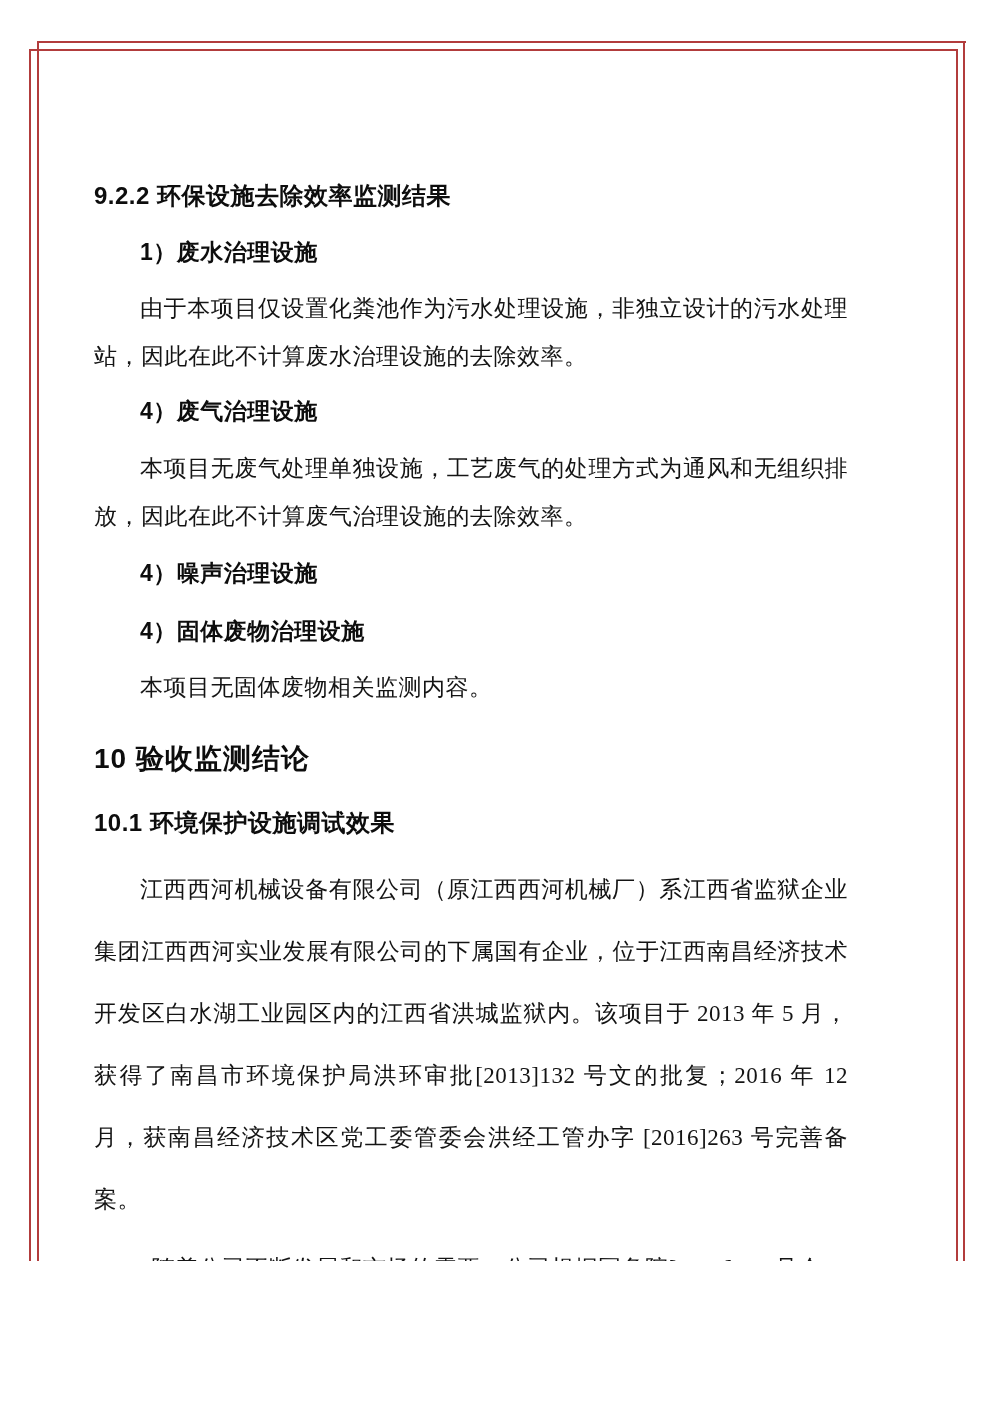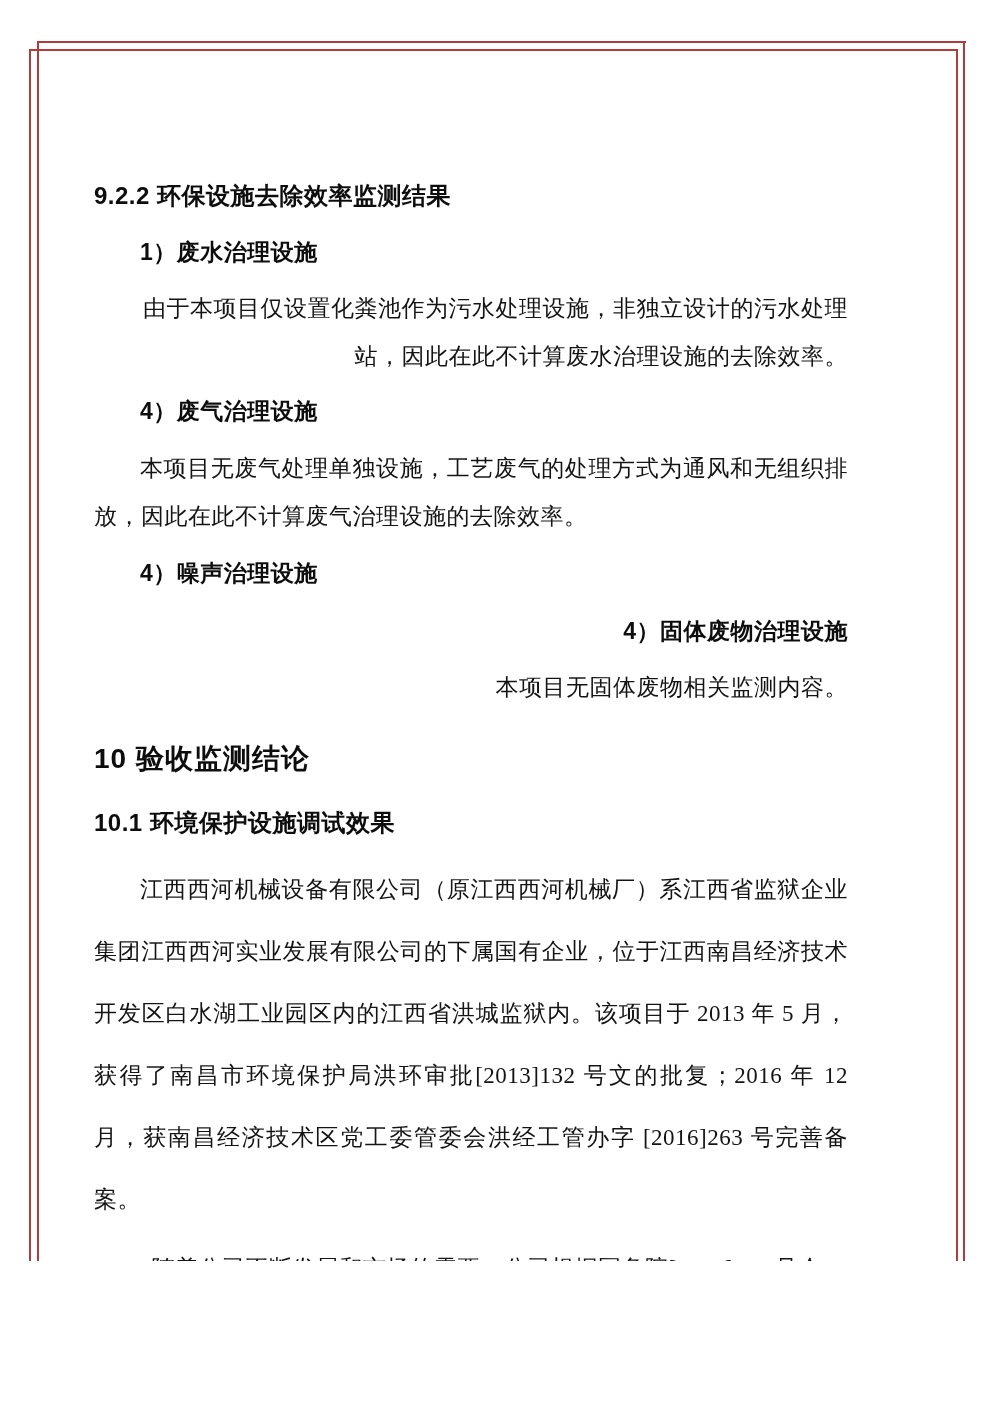--- a/index.html
+++ b/index.html
@@ -80,21 +80,21 @@
     top: 1296px;
     text-align: right;
     font-size: 18px;
     line-height: 24px;
     color: #141414;
   }
 
   
   .mt-first { margin-top: 171px; }
   .mt-6  { margin-top: 6px; }
-  .mt-8  { margin-top: 8px; text-align: right; }
+  .mt-8  { margin-top: 8px; }
   .mt-5  { margin-top: 5px; }
   .mt-9  { margin-top: 9px; }
   .mt-7  { margin-top: 7px; }
   .mt-12 { margin-top: 12px; }
   .mt-19 { margin-top: 19px; }
   .mt-11 { margin-top: 11px; }
 </style>
 </head>
 <body>
 

